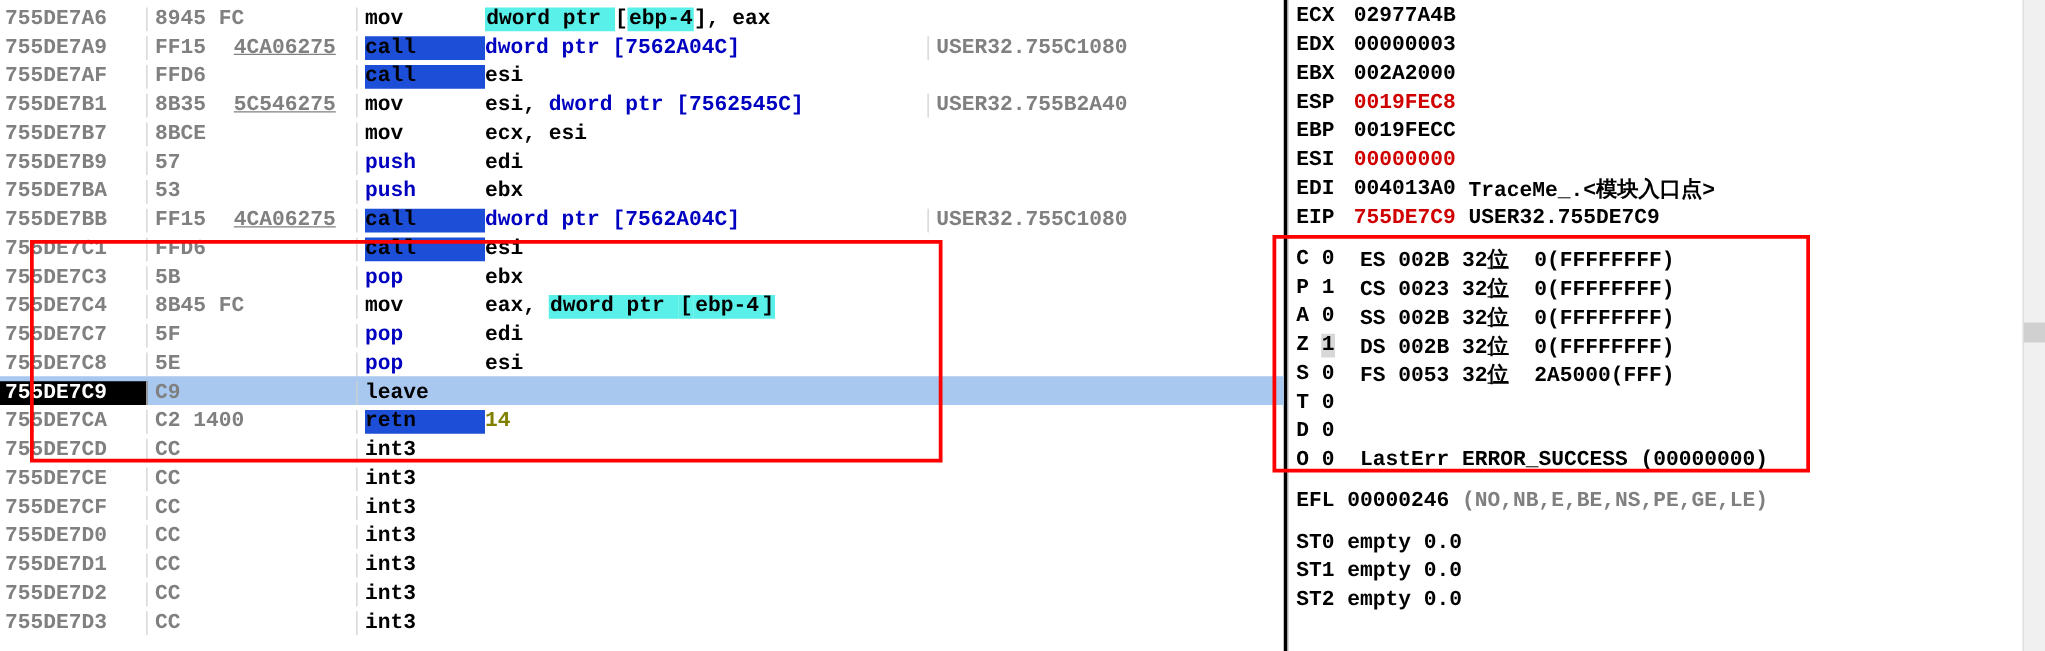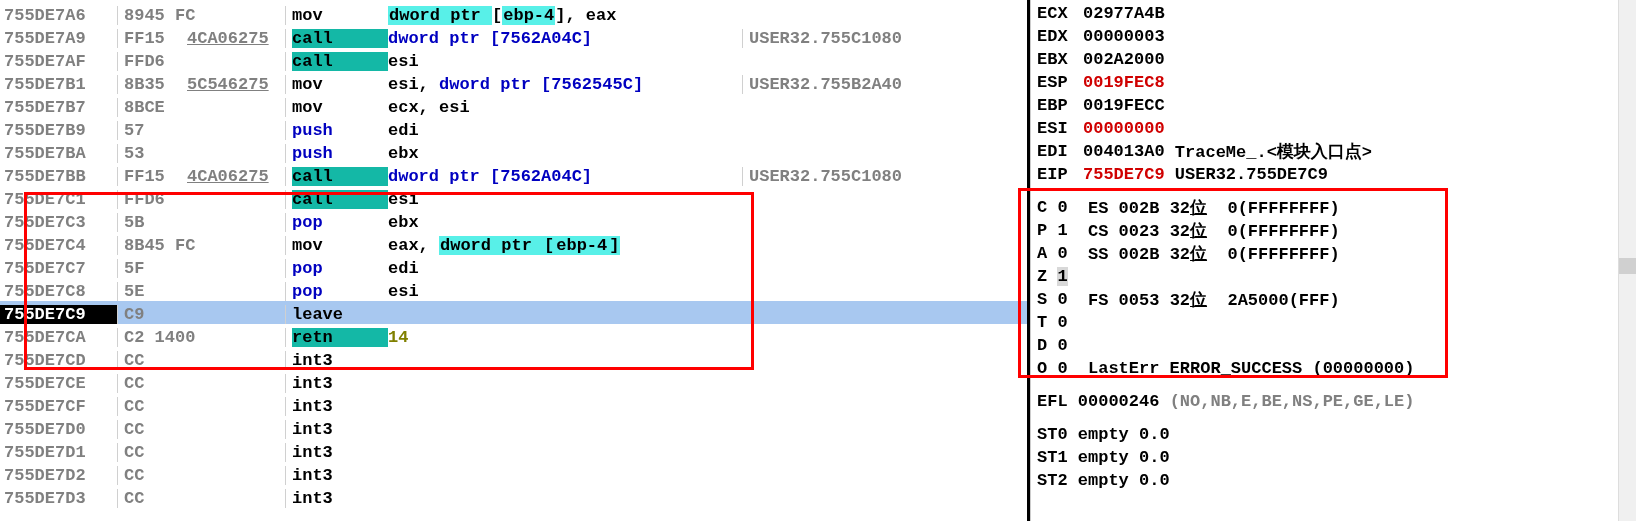--- a/index.html
+++ b/index.html
@@ -54,21 +54,21 @@
     padding-left: 6px;
     border-left: 1px solid #d0d0d0;
     flex: 1;
   }
   .blue { color: #0000c0; }
   .gray { color: #808080; }
   .black { color: #000000; }
   .olive { color: #808000; }
   .red { color: #d00000; }
   .hl-cyan { background: #58f0e8; color: #000; padding: 0 1px; }
-  .hl-cyan-bold { background: #14b8a6; color: #000; }
+  .hl-cyan-bold { background: #1d4ed8; color: #000; }
   .eip-row { background: #a8c8f0; }
   .eip-addr { background: #000; color: #fff; }
   .underline-gray { color: #808080; text-decoration: underline; margin-left: 12px; }
 
   .reg-row { display: flex; height: 23px; align-items: center; white-space: pre; }
   .reg-name { width: 46px; }
   .reg-val { }
   .flag-underline { text-decoration: underline; }
   .sel-box { background: #d8d8d8; }
 
@@ -133,21 +133,21 @@
       <div class="reg-row"><span class="reg-name">EBX</span><span class="reg-val black">002A2000</span></div>
       <div class="reg-row"><span class="reg-name">ESP</span><span class="reg-val red">0019FEC8</span></div>
       <div class="reg-row"><span class="reg-name">EBP</span><span class="reg-val black">0019FECC</span></div>
       <div class="reg-row"><span class="reg-name">ESI</span><span class="reg-val red">00000000</span></div>
       <div class="reg-row"><span class="reg-name">EDI</span><span class="reg-val black">004013A0</span><span> TraceMe_.&lt;模块入口点&gt;</span></div>
       <div class="reg-row"><span class="reg-name">EIP</span><span class="reg-val red">755DE7C9</span><span class="black"> USER32.755DE7C9</span></div>
       <div style="height: 10px;"></div>
       <div class="reg-row"><span>C </span><span>0</span><span><span>  ES 002B 32</span><span class="flag-underline">位</span><span>  0(FFFFFFFF)</span></span></div>
       <div class="reg-row"><span>P </span><span>1</span><span><span>  CS 0023 32</span><span class="flag-underline">位</span><span>  0(FFFFFFFF)</span></span></div>
       <div class="reg-row"><span>A </span><span>0</span><span><span>  SS 002B 32</span><span class="flag-underline">位</span><span>  0(FFFFFFFF)</span></span></div>
-      <div class="reg-row"><span>Z </span><span class="sel-box">1</span></div>
+      <div class="reg-row"><span>Z </span><span class="sel-box">1</span><span><span>  DS 002B 32</span><span class="flag-underline">位</span><span>  0(FFFFFFFF)</span></span></div>
       <div class="reg-row"><span>S </span><span>0</span><span><span>  FS 0053 32</span><span class="flag-underline">位</span><span>  2A5000(FFF)</span></span></div>
       <div class="reg-row"><span>T </span><span>0</span></div>
       <div class="reg-row"><span>D </span><span>0</span></div>
       <div class="reg-row">O 0  LastErr ERROR_SUCCESS (00000000)</div>
       <div style="height: 10px;"></div>
       <div class="reg-row"><span>EFL 00000246 </span><span class="gray">(NO,NB,E,BE,NS,PE,GE,LE)</span></div>
       <div style="height: 10px;"></div>
       <div class="reg-row">ST0 empty 0.0</div>
       <div class="reg-row">ST1 empty 0.0</div>
       <div class="reg-row">ST2 empty 0.0</div>

